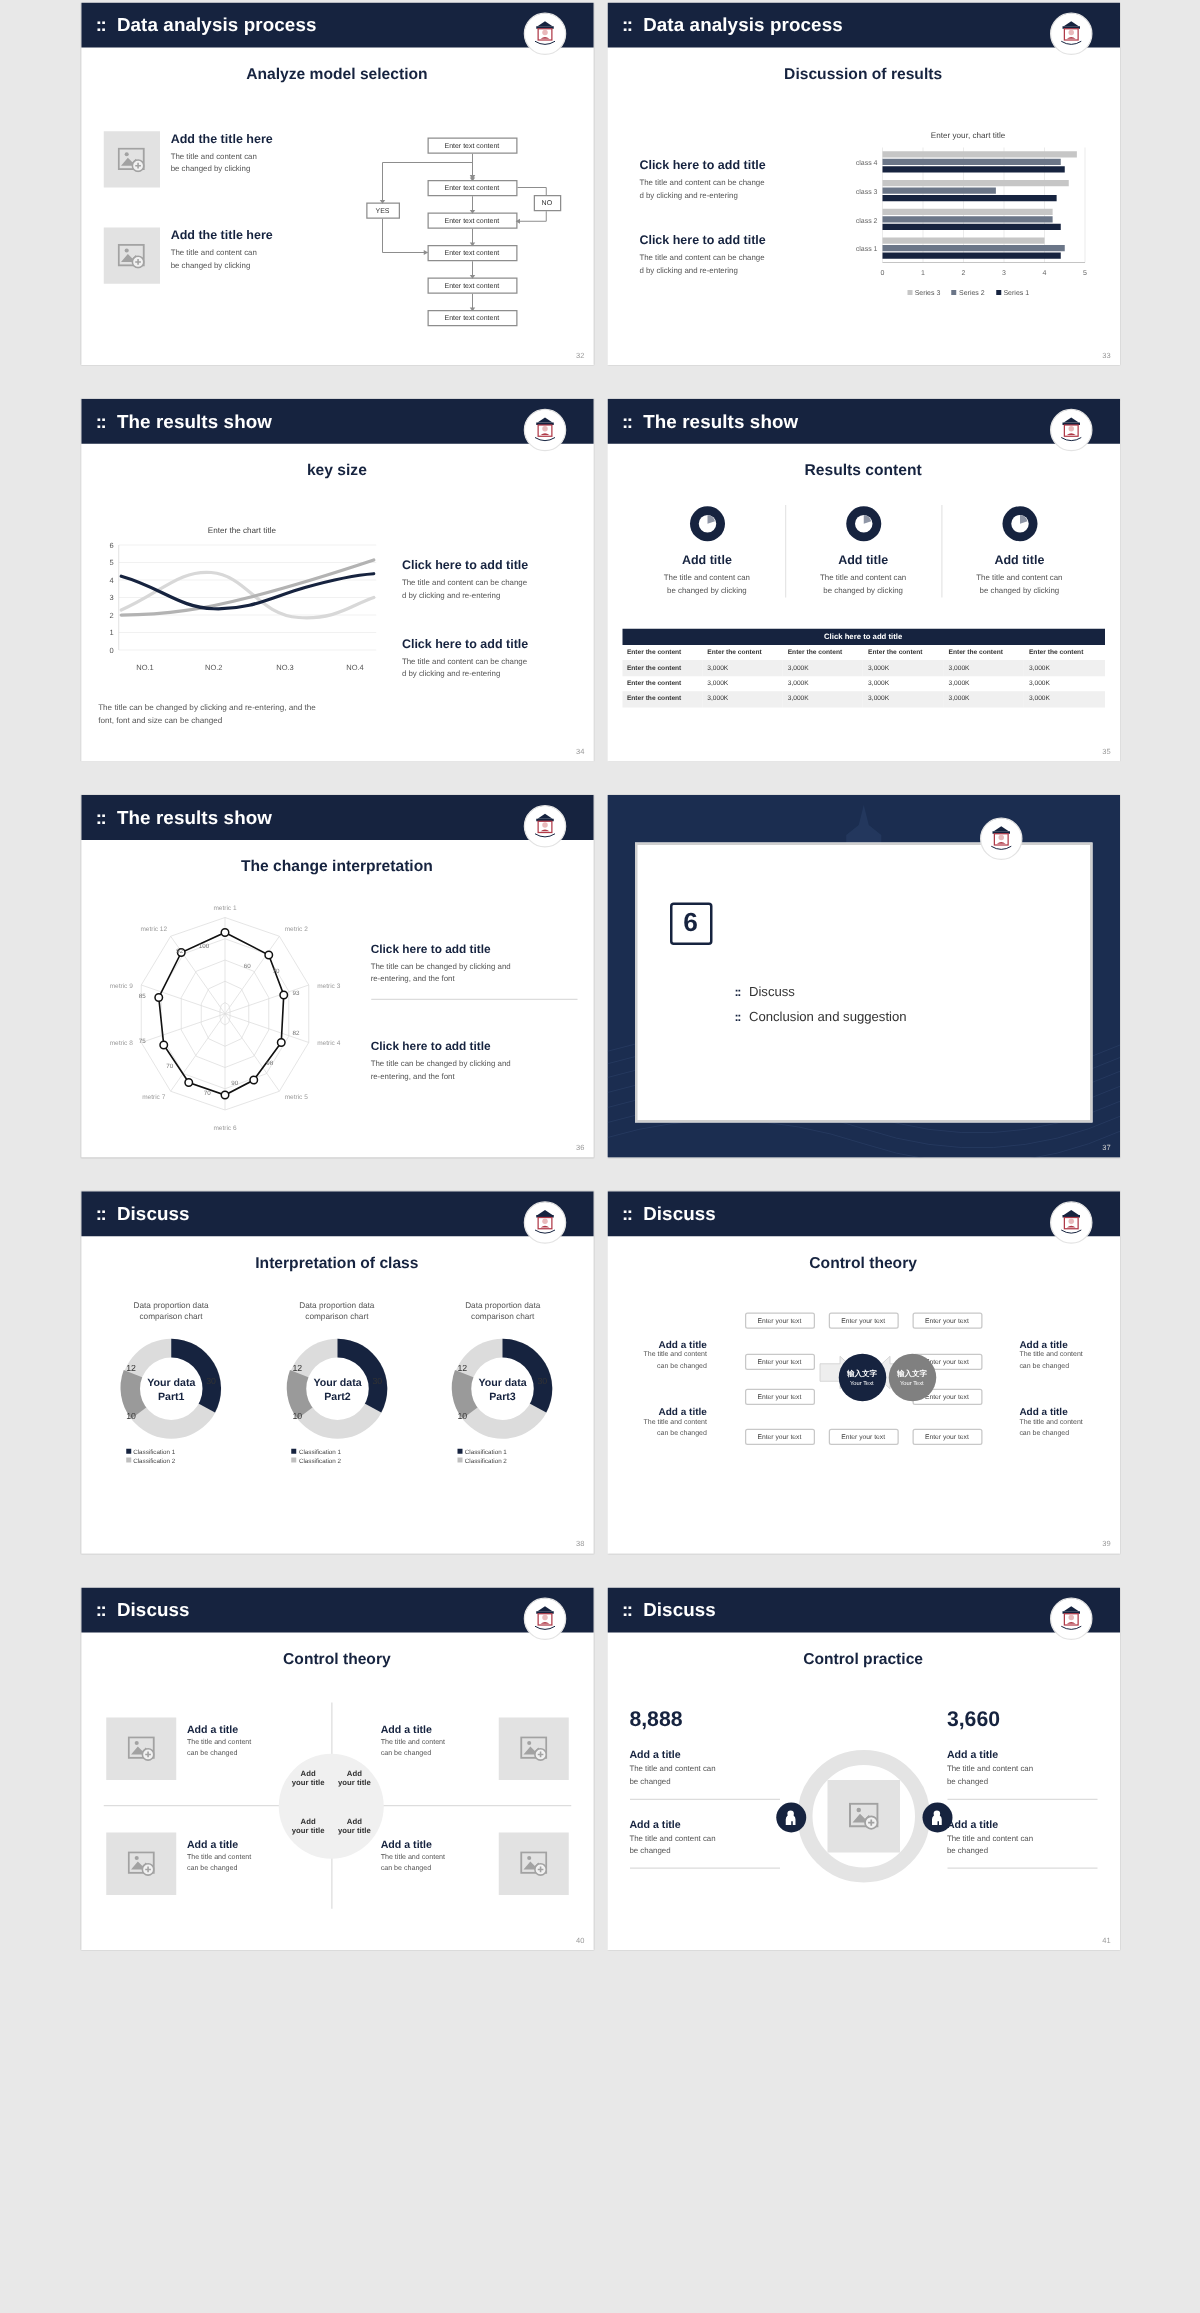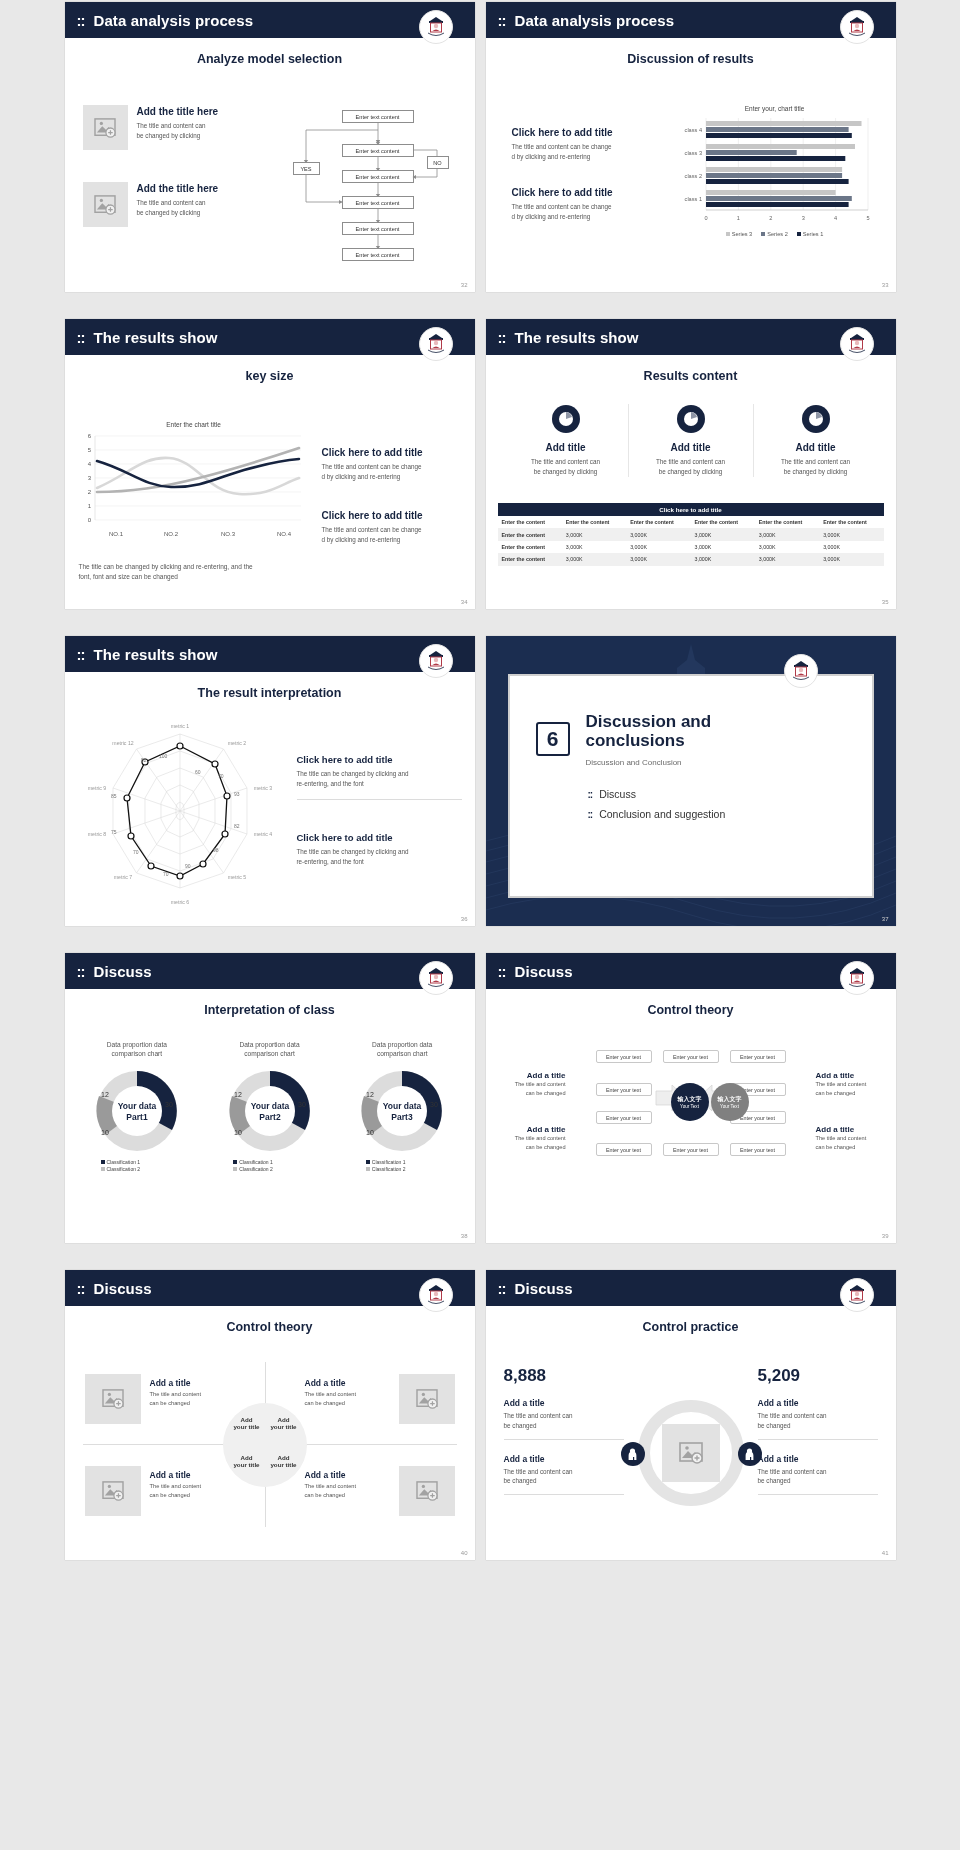--- a/index.html
+++ b/index.html
@@ -449,21 +449,21 @@
       <svg width="26" height="26" viewBox="0 0 26 26">
         <circle cx="13" cy="13" r="12.5" fill="#fff"></circle>
           <rect x="6" y="7" width="14" height="2" fill="#16233f"></rect>
         <path d="M13 3 L19 7 L7 7 Z" fill="#16233f"></path>
           <rect x="7.5" y="9" width="11" height="9" fill="none" stroke="#b03a48" stroke-width="1"></rect>
         <circle cx="13" cy="12" r="2.2" fill="#e9b9bb"></circle>
           <path d="M9.5 17 q3.5 -3 7 0 z" fill="#b03a48"></path>
         <path d="M5 19 q8 5 16 0" fill="none" stroke="#16233f" stroke-width=".8"></path>
       </svg>
     </div>
-    <div class="sltitle">The result interpretation</div>
+    <div class="sltitle">The change interpretation</div>
 
     <div style="position:absolute;left:10px;top:80px;">
       <svg width="210" height="200" viewBox="0 0 210 200">
         <g stroke="#dcdcdc" fill="none" stroke-width=".6">
           <polygon points="105,18 148.5,33 172,72 172,118 148.5,157 105,172 61.5,157 38,118 38,72 61.5,33"></polygon>
           <polygon points="105,35 138,47 156,77 156,113 138,143 105,155 72,143 54,113 54,77 72,47"></polygon>
           <polygon points="105,52 128,61 140,82 140,108 128,129 105,138 82,129 70,108 70,82 82,61"></polygon>
           <polygon points="105,69 118,75 124,87 124,103 118,115 105,121 92,115 86,103 86,87 92,75"></polygon>
           <polygon points="105,86 108,88 109,92 109,98 108,102 105,104 102,102 101,98 101,92 102,88"></polygon>
           <line x1="105" y1="95" x2="105" y2="18"></line>
@@ -560,25 +560,20 @@
           <rect x="6" y="7" width="14" height="2" fill="#16233f"></rect>
         <path d="M13 3 L19 7 L7 7 Z" fill="#16233f"></path>
           <rect x="7.5" y="9" width="11" height="9" fill="none" stroke="#b03a48" stroke-width="1"></rect>
         <circle cx="13" cy="12" r="2.2" fill="#e9b9bb"></circle>
           <path d="M9.5 17 q3.5 -3 7 0 z" fill="#b03a48"></path>
         <path d="M5 19 q8 5 16 0" fill="none" stroke="#16233f" stroke-width=".8"></path>
       </svg>
     </div>
     <div class="s6-card">
       <div style="position:absolute;left:26px;top:46px;" class="numbox">6</div>
-      <div style="position:absolute;left:76px;top:36px;width:230px;">
-        <div style="font-size:17px;font-weight:bold;color:#16233f;line-height:1.12;">Discussion and</div>
-        <div style="font-size:17px;font-weight:bold;color:#16233f;line-height:1.12;">conclusions</div>
-        <div style="font-size:8px;color:#6b6b6b;margin-top:8px;">Discussion and Conclusion</div>
-      </div>
       <div style="position:absolute;left:78px;top:112px;">
         <div style="display:flex;align-items:center;gap:7px;margin-bottom:8px;">
           <span style="color:#16233f;font-weight:bold;font-size:10px;letter-spacing:-1px;">::</span>
           <span style="font-size:10.5px;color:#333;">Discuss</span>
         </div>
         <div style="display:flex;align-items:center;gap:7px;">
           <span style="color:#16233f;font-weight:bold;font-size:10px;letter-spacing:-1px;">::</span>
           <span style="font-size:10.5px;color:#333;">Conclusion and suggestion</span>
         </div>
       </div>
@@ -890,21 +885,21 @@
         </svg>
     </div>
     <div style="position:absolute;left:252px;top:172px;width:24px;height:24px;border-radius:50%;background:#16233f;display:flex;align-items:center;justify-content:center;">
       <svg width="11" height="13" viewBox="0 0 11 13">
           <circle cx="5.5" cy="3" r="2.6" fill="#fff"></circle>
           <path d="M1.6 12 v-4.5 a3.9 3.9 0 0 1 7.8 0 V12 h-2.2 v-3 h-1.2 v3 z" fill="#fff"></path>
         </svg>
     </div>
 
     <div style="position:absolute;right:18px;top:96px;width:120px;">
-      <div style="font-size:17px;font-weight:bold;color:#16233f;">5,209</div>
+      <div style="font-size:17px;font-weight:bold;color:#16233f;">3,660</div>
       <div style="margin-top:12px;">
         <div style="font-size:8.5px;font-weight:bold;color:#16233f;">Add a title</div>
         <div class="small" style="margin-top:3px;">The title and content can</div>
         <div class="small">be changed</div>
         <div style="height:1px;background:#dcdcdc;margin-top:8px;"></div>
       </div>
       <div style="margin-top:14px;">
         <div style="font-size:8.5px;font-weight:bold;color:#16233f;">Add a title</div>
         <div class="small" style="margin-top:3px;">The title and content can</div>
         <div class="small">be changed</div>

